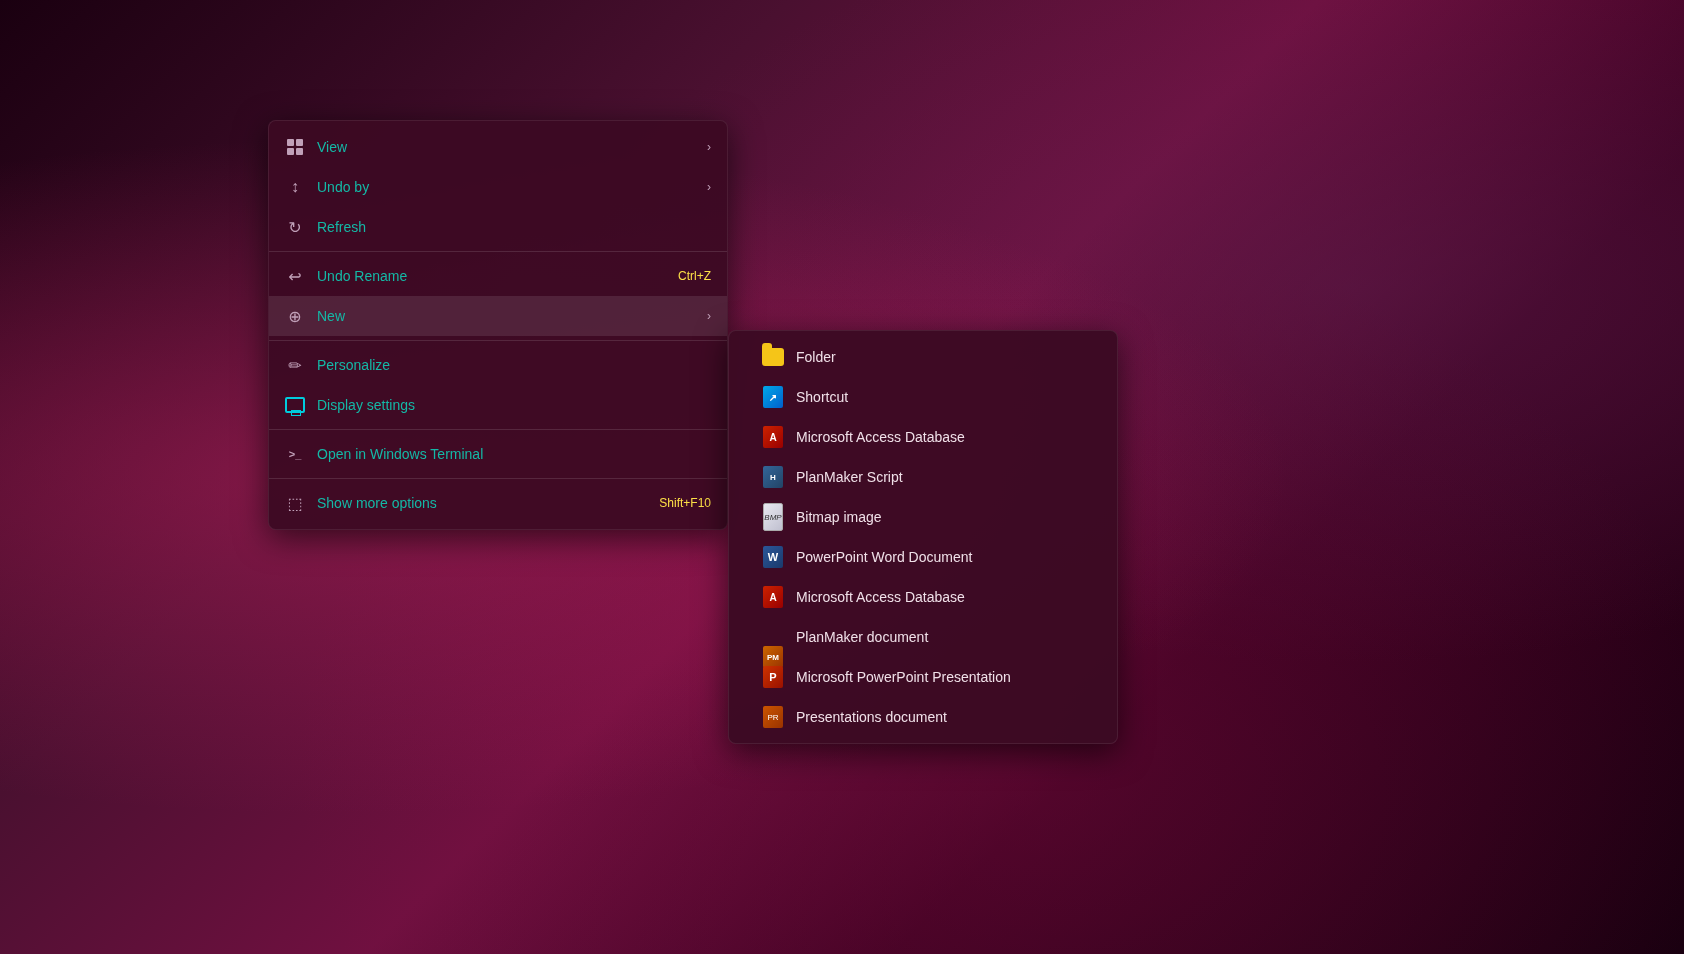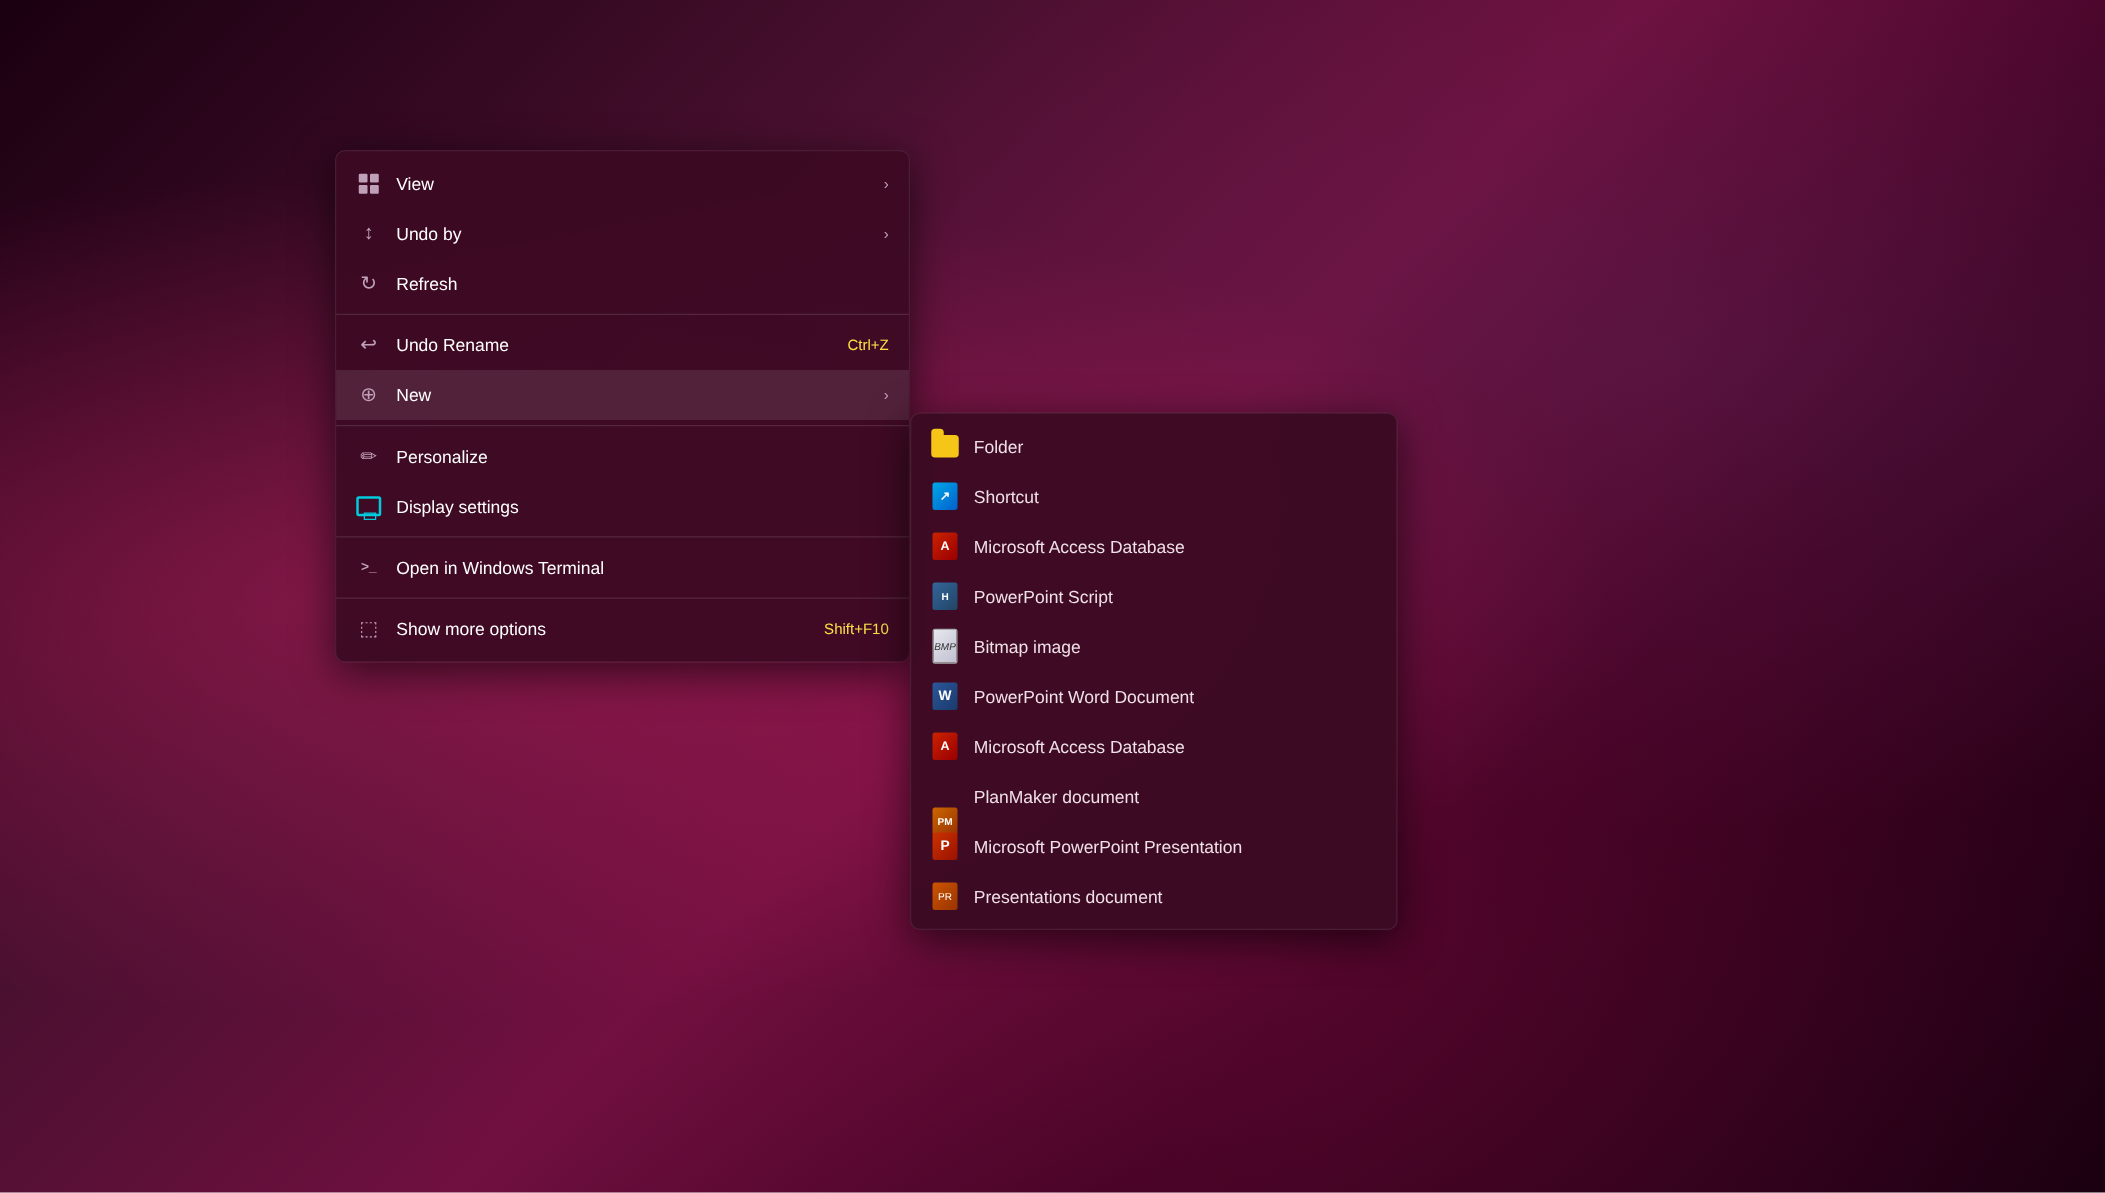--- a/index.html
+++ b/index.html
@@ -63,42 +63,42 @@
       display: flex;
       align-items: center;
       justify-content: center;
       flex-shrink: 0;
       color: #c0a0b8;
       font-size: 16px;
     }
 
     .menu-label {
       flex: 1;
-      color: #ffffff;
+      color: #14b8a6;
     }
 
     .menu-shortcut {
       color: #fde047;
       font-size: 12px;
     }
 
     .menu-arrow {
       color: #c0a0b8;
       font-size: 12px;
     }
 
     
     .submenu {
       position: absolute;
       left: 728px;
       top: 330px;
       width: 390px;
       background: rgba(60, 10, 35, 0.97);
       border-radius: 8px;
-      padding: 6px 0;
+      padding: 6px 17px;
       box-shadow: 0 8px 32px rgba(0,0,0,0.6);
       border: 1px solid rgba(255,255,255,0.08);
     }
 
     .submenu-item {
       display: flex;
       align-items: center;
       padding: 8px 16px;
       cursor: pointer;
       color: #f0e0e8;
@@ -383,21 +383,21 @@
     <div class="submenu-icon">
       <div class="access-icon">A</div>
     </div>
     <span class="submenu-label">Microsoft Access Database</span>
   </div>
 
   <div class="submenu-item">
     <div class="submenu-icon">
       <div class="ahk-icon">H</div>
     </div>
-    <span class="submenu-label">PowerPoint Script</span>
+    <span class="submenu-label">PlanMaker Script</span>
   </div>
 
   <div class="submenu-item">
     <div class="submenu-icon">
       <div class="bmp-icon">BMP</div>
     </div>
     <span class="submenu-label">Bitmap image</span>
   </div>
 
   <div class="submenu-item">

